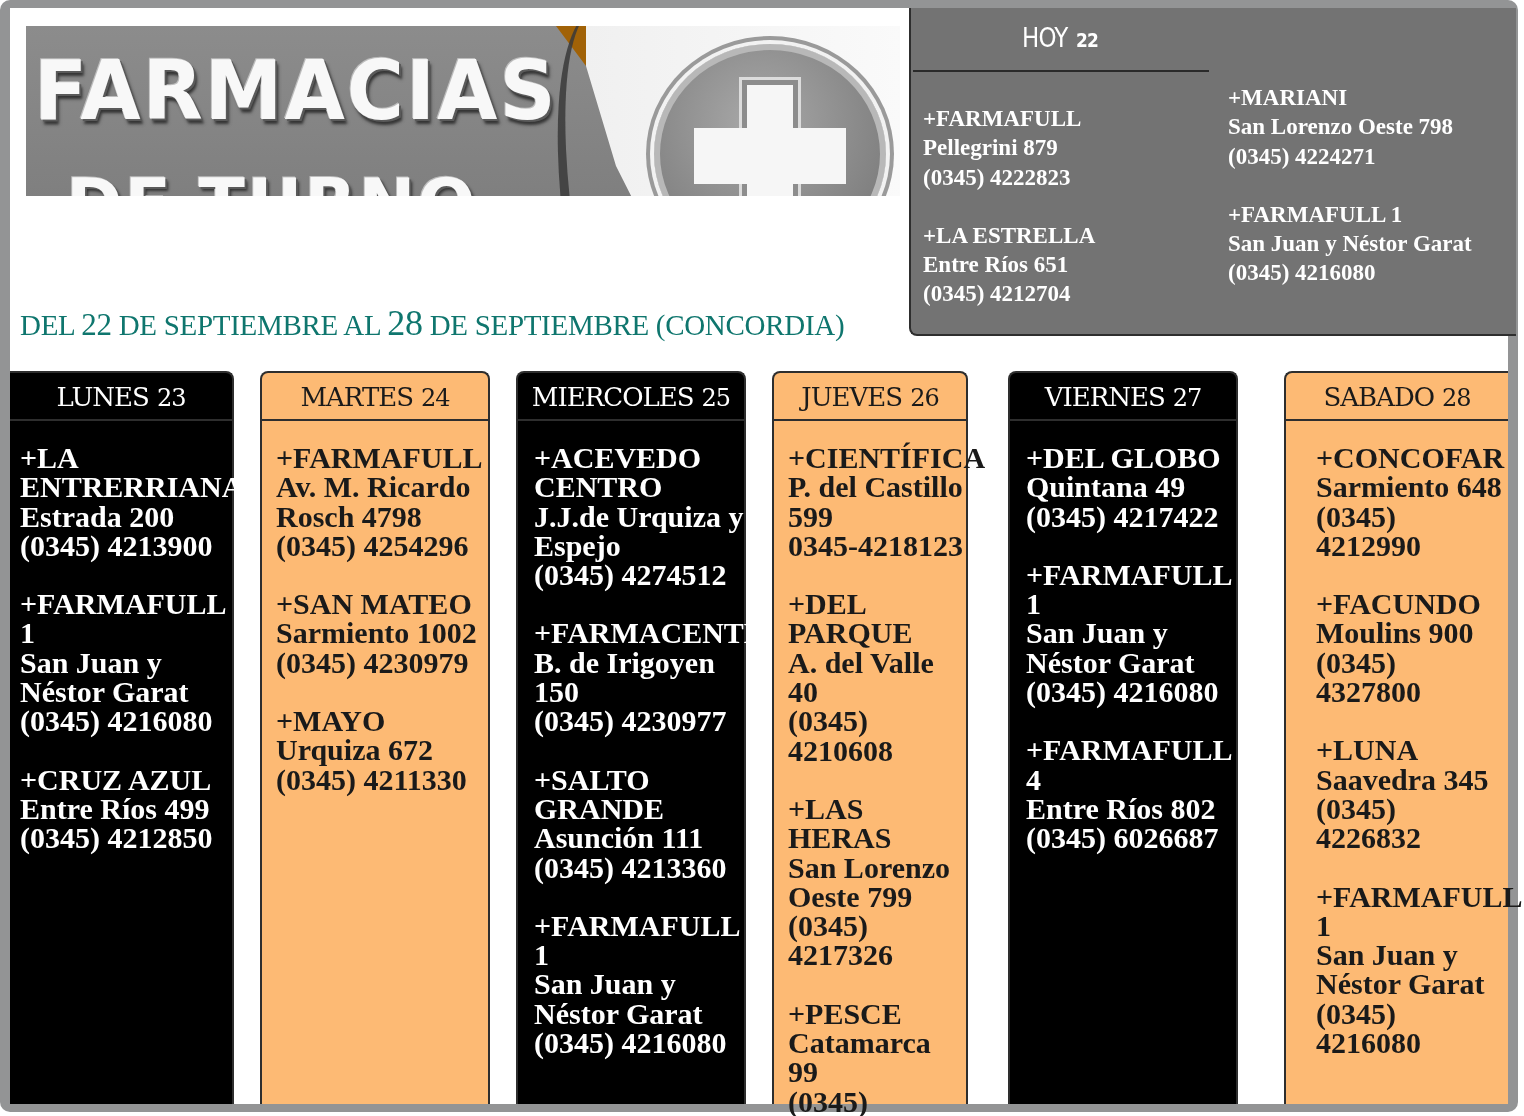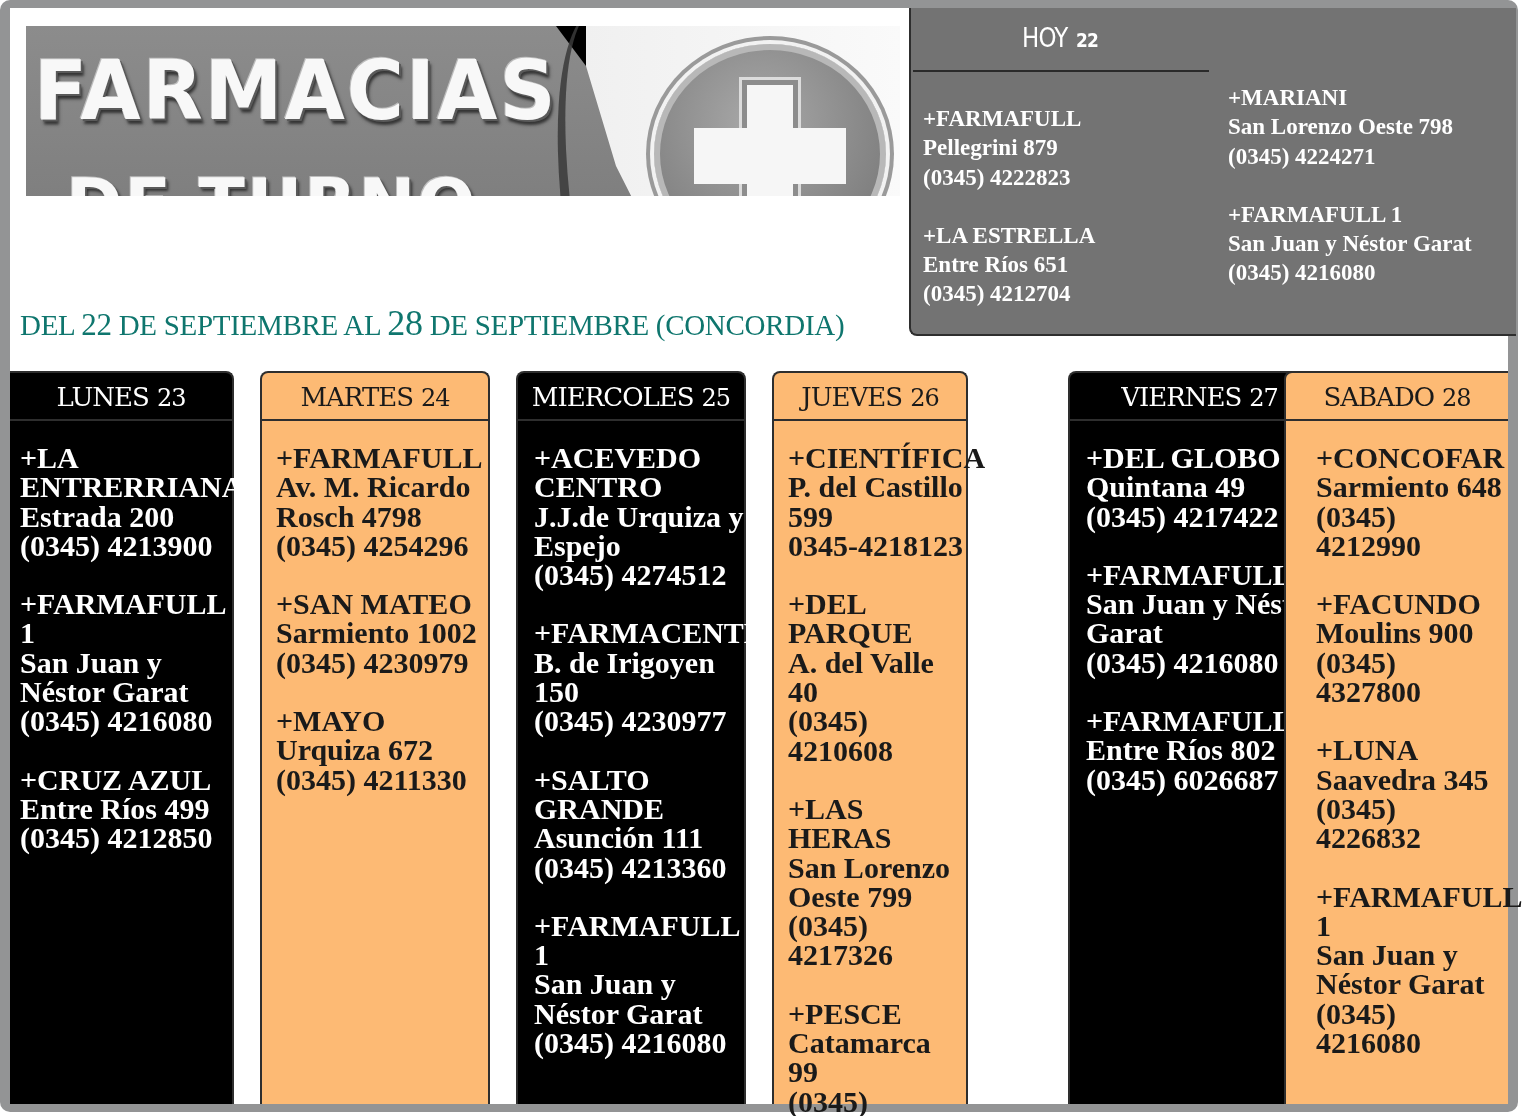--- a/index.html
+++ b/index.html
@@ -11,21 +11,21 @@
     background: #939495; border-radius: 10px;
   }
   .inner-white {
     position: absolute; left: 10px; top: 8px; width: 1498px; height: 1096px;
     background: #ffffff;
   }
 
   
   .banner {
     position: absolute; left: 26px; top: 26px; width: 874px; height: 170px;
-    overflow: hidden; background: #000000;
+    overflow: hidden; background: #a16207;
   }
   .banner-dark {
     position: absolute; left: 0; top: 0; width: 610px; height: 239px;
     background: linear-gradient(180deg, #8c8c8c 0%, #7a7a7a 100%);
     clip-path: polygon(0 0, 530px 0, 560px 40px, 590px 140px, 640px 239px, 0 239px);
   }
   .banner-curve {
     position: absolute; left: 520px; top: -20px; width: 140px; height: 300px;
     border-left: 10px solid #3a3a3a; border-radius: 60% 0 0 0 / 100% 0 0 0;
     transform: rotate(-12deg);
@@ -105,21 +105,21 @@
   .day-body {
     padding: 22px 0 0 10px; font-weight: bold; font-size: 30px; line-height: 29.3px;
   }
   .day-body .entry { margin-bottom: 29px; }
   .day-body .entry div { white-space: normal; }
 
   .d-lunes { left: 10px; width: 224px; border-left: none; border-radius: 0 8px 0 0; }
   .d-martes { left: 260px; width: 230px; }
   .d-miercoles { left: 516px; width: 230px; }
   .d-jueves { left: 772px; width: 196px; }
-  .d-viernes { left: 1068px; width: 263px; }
+  .d-viernes { left: 1008px; width: 230px; }
   .d-sabado { left: 1284px; width: 224px; border-right: none; border-radius: 8px 0 0 0; }
   .d-jueves .day-body, .d-martes .day-body { padding-left: 14px; }
   .d-miercoles .day-body { padding-left: 16px; }
   .d-viernes .day-body { padding-left: 16px; }
   .d-sabado .day-body { padding-left: 10px; margin-left: 20px; }
 </style>
 </head>
 <body>
 
 <div class="frame"></div>

